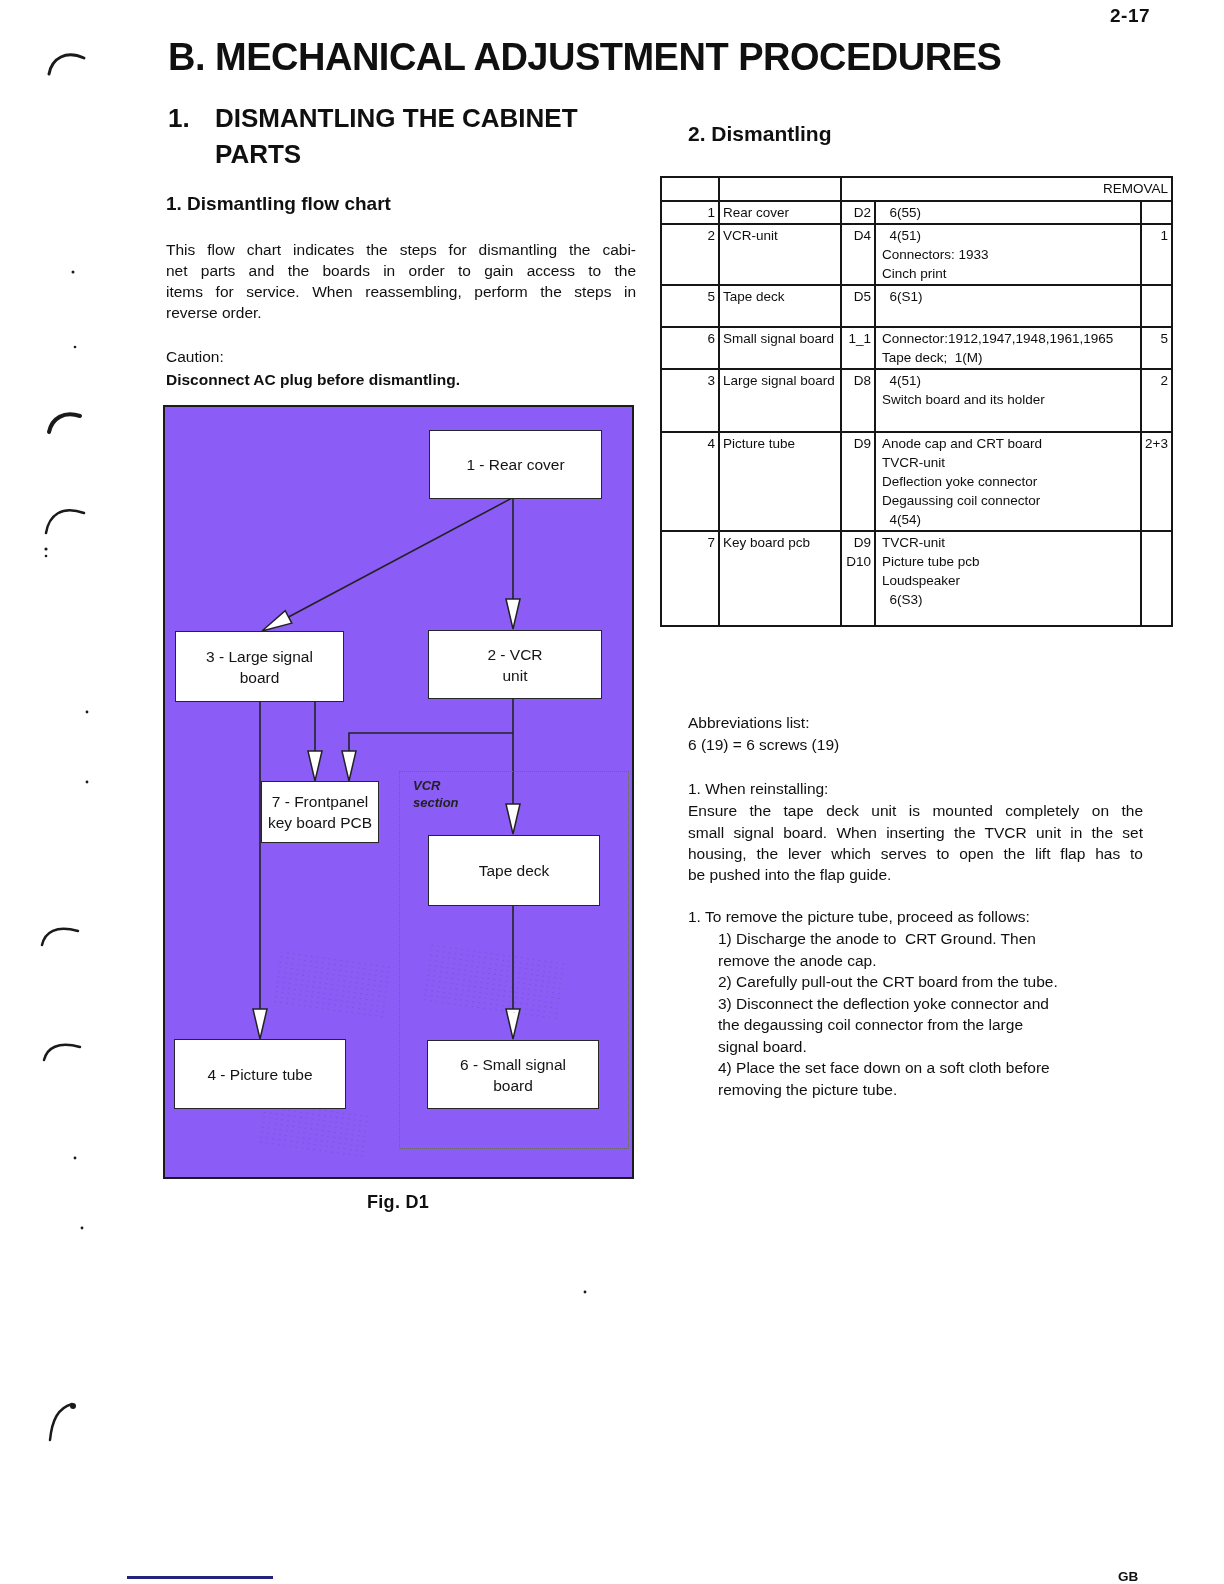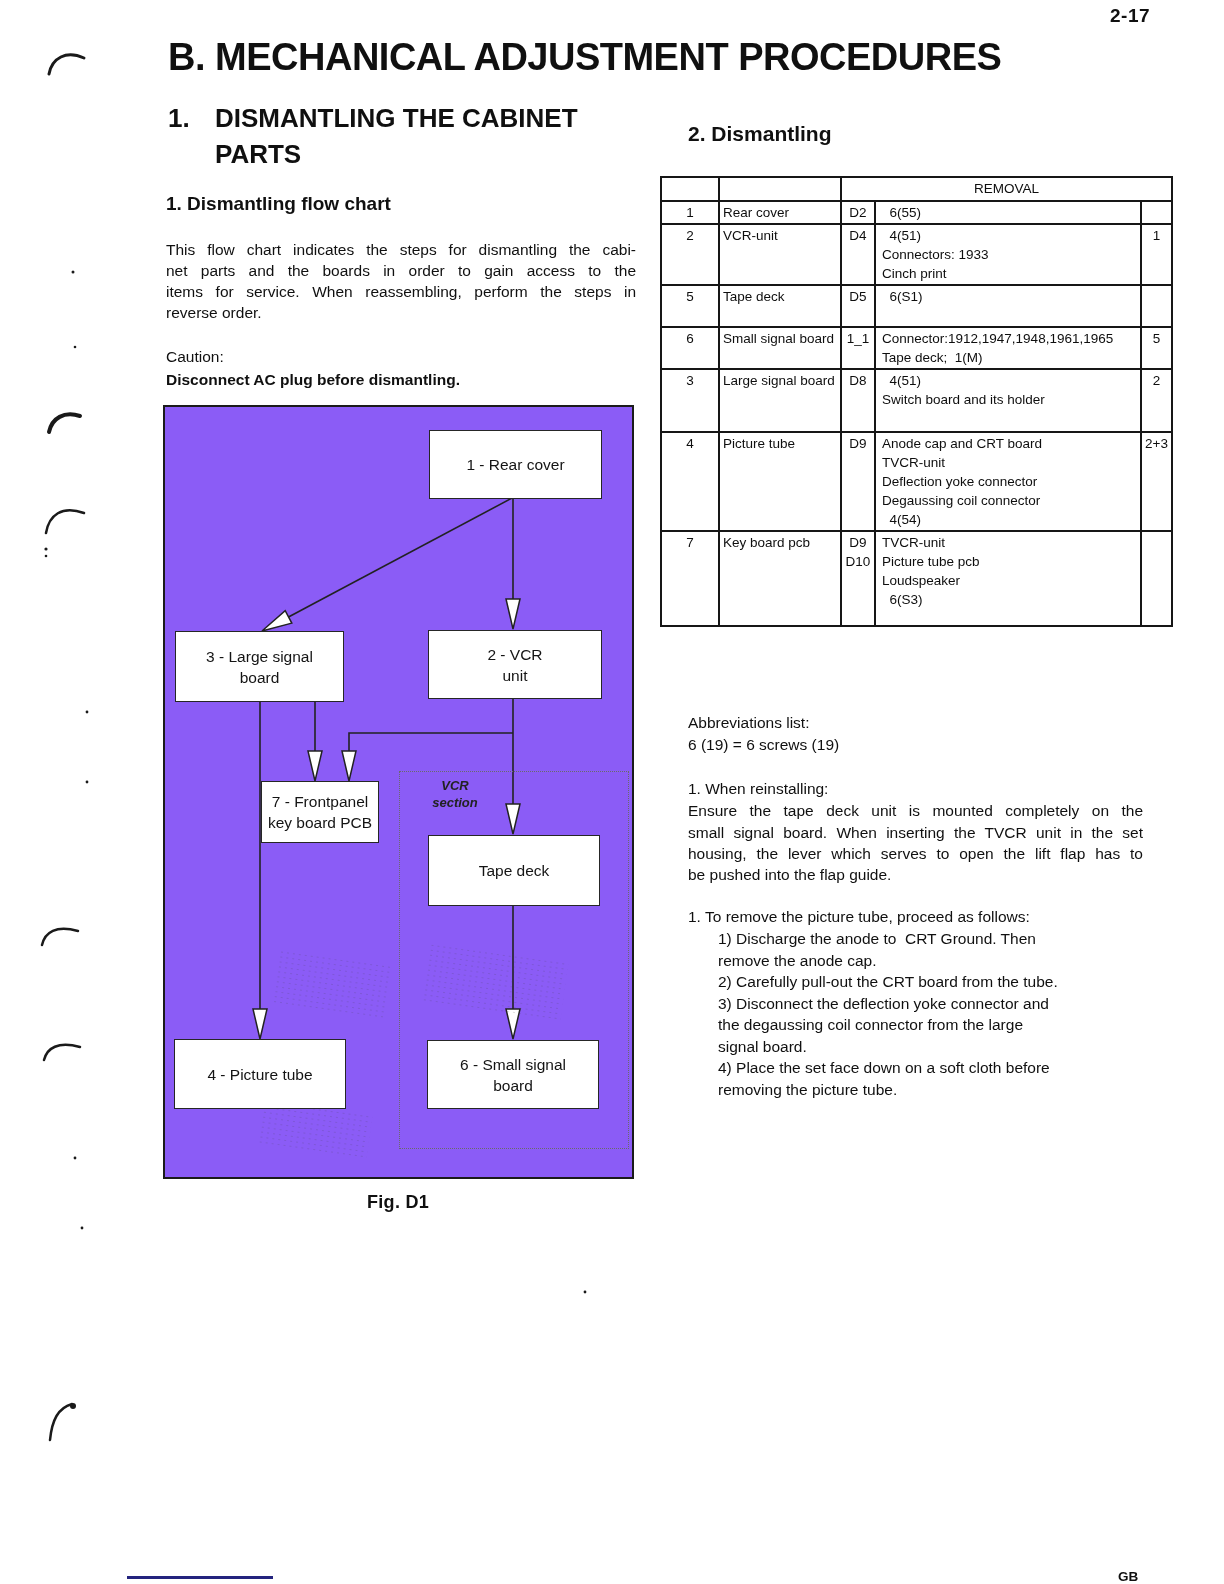--- a/index.html
+++ b/index.html
@@ -22,31 +22,31 @@
   .bold{font-weight:bold}
 
   
   .flow{left:163px;top:405px;width:467px;height:770px;border:2.5px solid #1b1b1b;background:#8b5cf6}
   .node{
     position:absolute;border:1.8px solid #262626;background:#fff;
     display:flex;align-items:center;justify-content:center;text-align:center;
     font-size:15.5px;line-height:21px;color:#141414;
   }
   .vcr-dash{position:absolute;border:1.5px dotted #6a6a6a;background:transparent}
-  .vcr-label{position:absolute;font-size:13px;font-weight:bold;font-style:italic;text-align:center;line-height:17px;color:#222}
+  .vcr-label{position:absolute;font-size:13px;font-weight:bold;font-style:italic;text-align:left;line-height:17px;color:#222}
   .speckle{position:absolute;background-image:radial-gradient(rgba(60,60,60,.55) .6px,transparent 1px);background-size:6px 5px;opacity:.3;transform:rotate(8deg)}
   .figcap{font-size:18px;font-weight:600;letter-spacing:.3px}
 
   
   .distable{border-collapse:collapse;table-layout:fixed;background:#fff}
   .distable td{
     border:2px solid #161616;vertical-align:top;
     font-size:13.5px;line-height:19px;padding:1px 3px;color:#0e0e0e;
   }
-  .distable .c{text-align:center}
+  .distable .c{text-align:right}
   .distable .hdr{line-height:20px}
   .distable td.removal{padding-left:6px}
   .outer-b{border:2.5px solid #161616}
 
   
   .blue-rule{left:127px;top:1576px;width:146px;height:3px;background:#23237e}
   .gb{font-size:13.5px;font-weight:600}
 
   svg{display:block}
   .artifacts{left:0;top:0;pointer-events:none}

